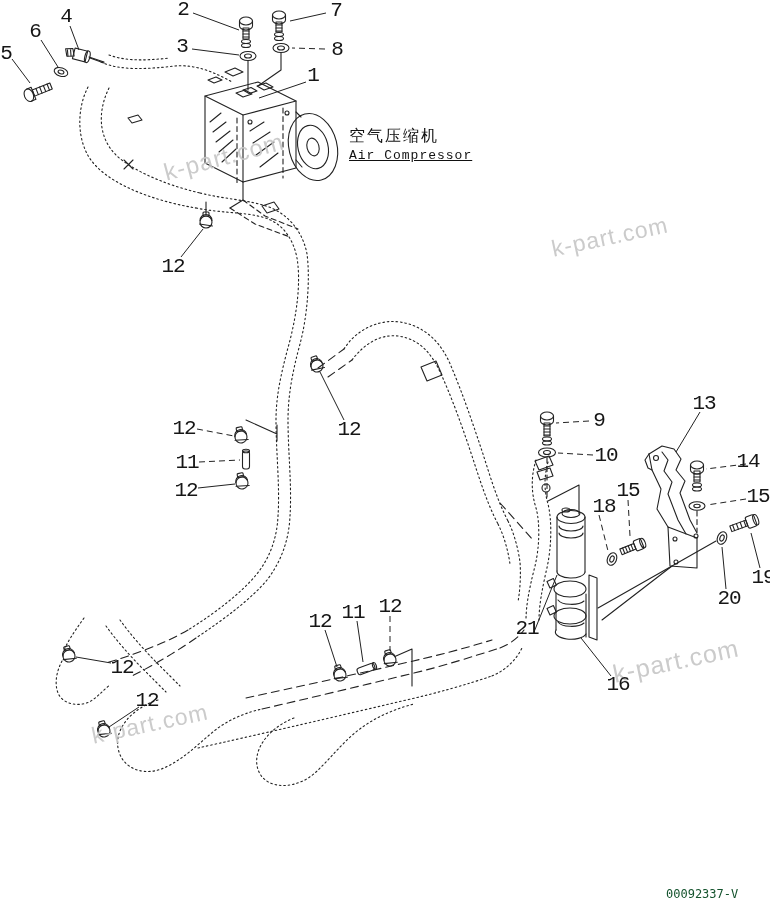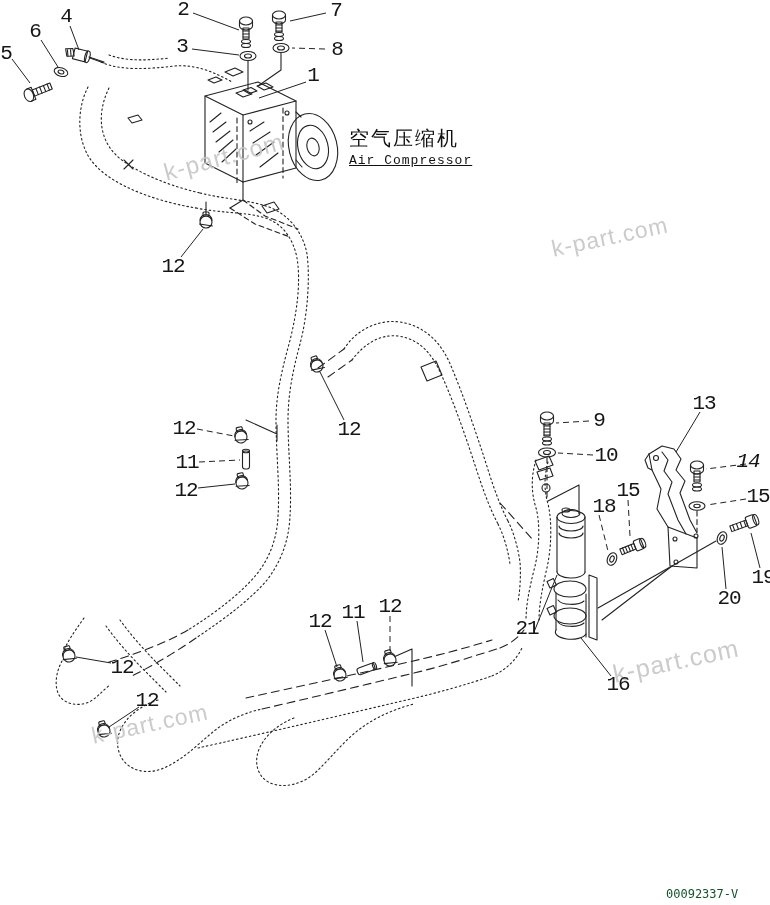--- a/index.html
+++ b/index.html
@@ -28,21 +28,21 @@
     font-size:21px;color:#161616;letter-spacing:-1px;line-height:1;
     cursor:pointer;z-index:4;background:transparent;
   }
   .watermark{
     position:absolute;transform:translate(-50%,-50%) rotate(var(--rot));
     font-family:"Liberation Sans",sans-serif;color:var(--wm);
     white-space:nowrap;z-index:2;letter-spacing:1px;opacity:.9;
   }
   .title-block{position:absolute;left:349px;top:126px;z-index:3;}
   .title-zh{
-    font-family:"DejaVu Sans",sans-serif;font-size:20px;color:#111;
+    font-family:"DejaVu Sans",sans-serif;font-size:16px;color:#111;
     letter-spacing:2px;line-height:1.2;
   }
   .title-en{
     font-family:"Liberation Mono","DejaVu Sans Mono",monospace;
     font-size:13px;color:#111;margin-top:3px;letter-spacing:1px;text-decoration:underline;
   }
   .doc-id{
     position:absolute;left:666px;top:887px;z-index:3;
     font-family:"DejaVu Sans Mono",monospace;font-size:12px;color:#14532d;
   }
@@ -317,21 +317,21 @@
       <div class="callout" style="left: 6px; top: 53px;">5</div>
       <div class="callout" style="left: 313px; top: 75px;">1</div>
       <div class="callout" style="left: 173px; top: 266px;">12</div>
       <div class="callout" style="left: 184px; top: 428px;">12</div>
       <div class="callout" style="left: 187px; top: 462px;">11</div>
       <div class="callout" style="left: 186px; top: 490px;">12</div>
       <div class="callout" style="left: 349px; top: 429px;">12</div>
       <div class="callout" style="left: 599px; top: 420px;">9</div>
       <div class="callout" style="left: 606px; top: 455px; text-align: center;">10</div>
       <div class="callout" style="left: 704px; top: 403px;">13</div>
-      <div class="callout" style="left: 748px; top: 461px; font-style: italic;">14</div>
+      <div class="callout" style="left: 748px; top: 461px;">14</div>
       <div class="callout" style="left: 758px; top: 496px;">15</div>
       <div class="callout" style="left: 628px; top: 490px;">15</div>
       <div class="callout" style="left: 595px; top: 506px; margin-left: 9px;">18</div>
       <div class="callout" style="left: 763px; top: 577px;">19</div>
       <div class="callout" style="left: 729px; top: 598px; text-align: center;">20</div>
       <div class="callout" style="left: 527px; top: 628px;">21</div>
       <div class="callout" style="left: 618px; top: 684px;">16</div>
       <div class="callout" style="left: 122px; top: 667px;">12</div>
       <div class="callout" style="left: 147px; top: 700px;">12</div>
       <div class="callout" style="left: 320px; top: 621px;">12</div>

